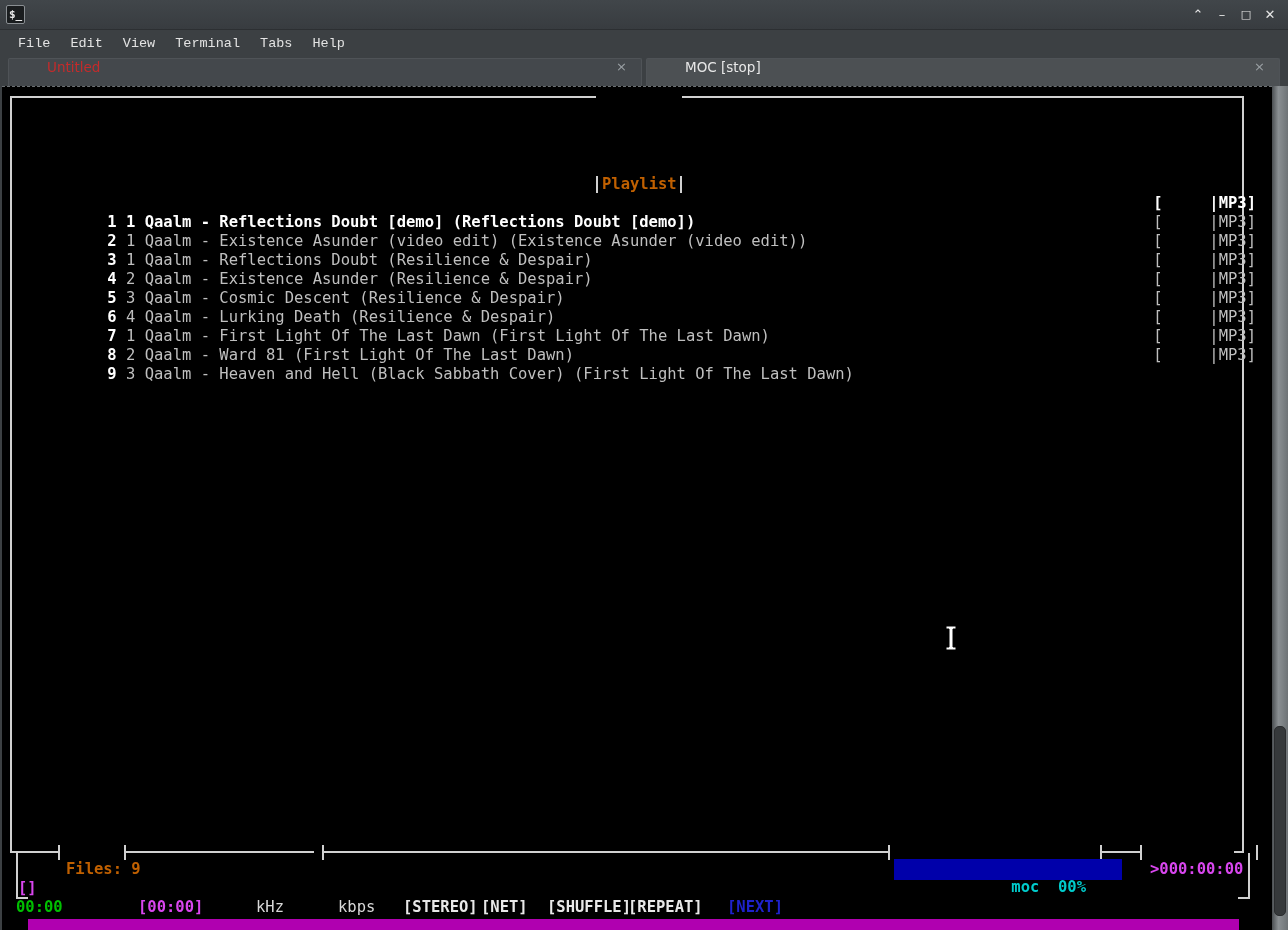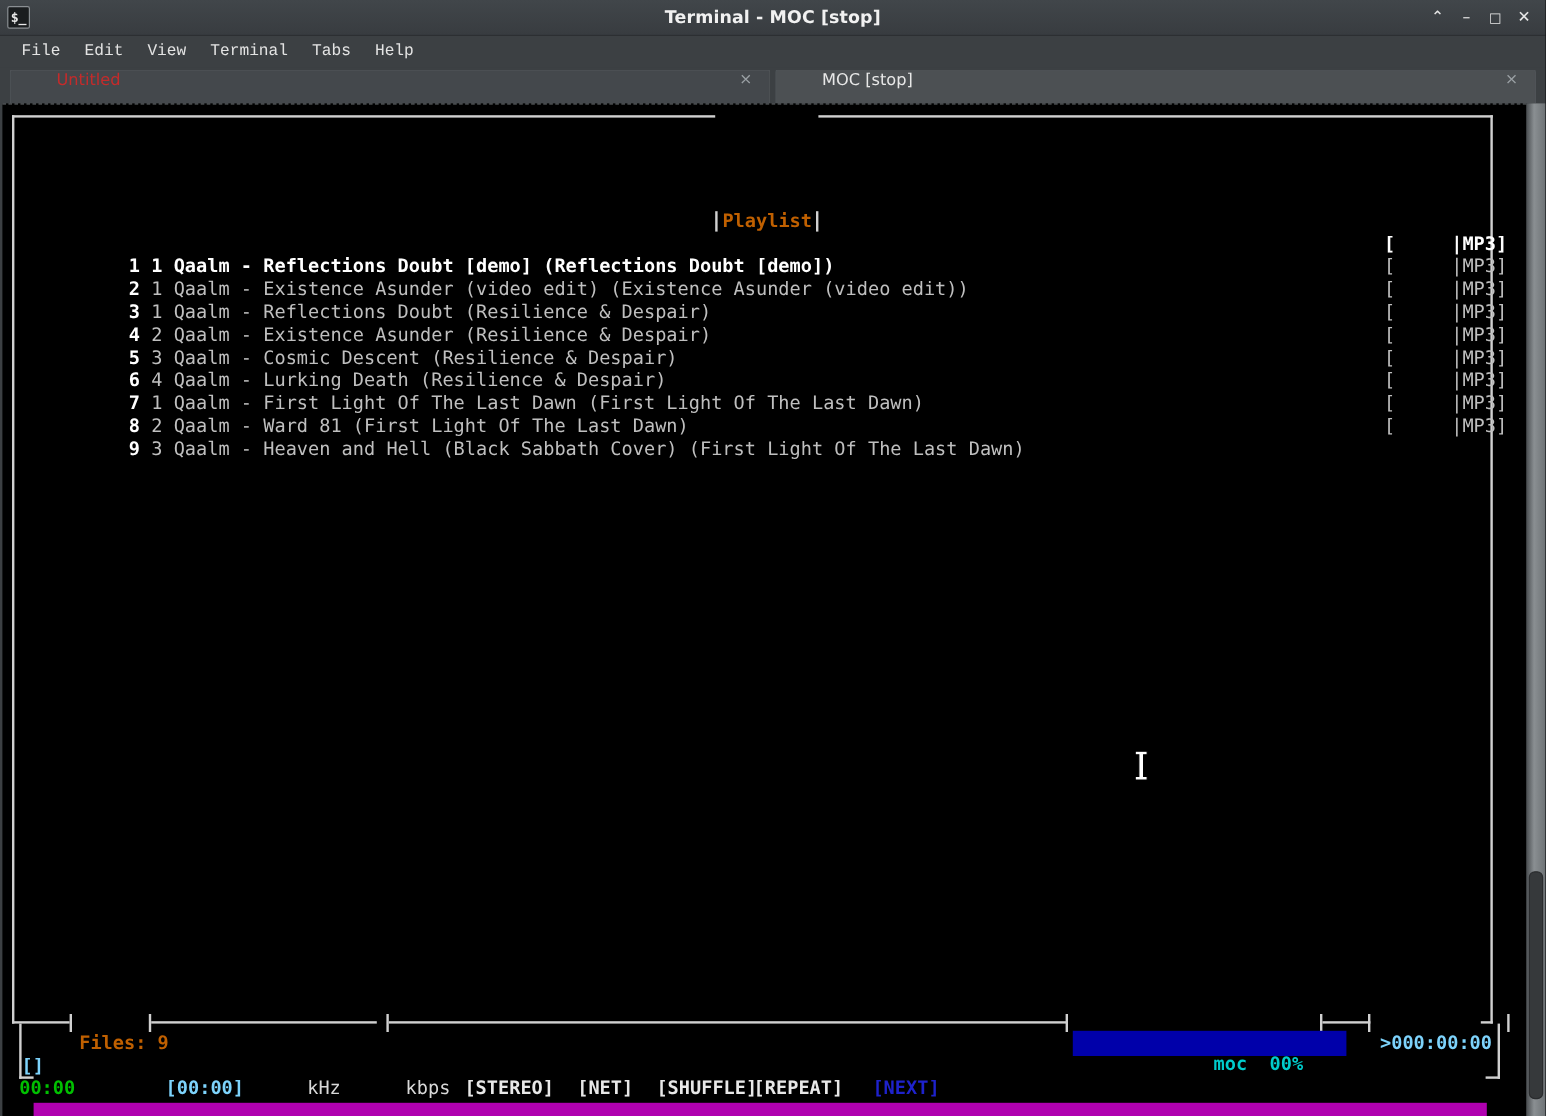--- a/index.html
+++ b/index.html
@@ -195,21 +195,21 @@
     position: absolute;
     left: 0; right: 0; bottom: 0;
     height: 92px;
     z-index: 3;
     font-size: 15.5px;
     line-height: 19px;
   }
   .b-text { position: absolute; white-space: pre; }
   .orange { color: #c06000; font-weight: bold; }
   .green  { color: #00c000; font-weight: bold; }
-  .dkred  { color: #7dd3fc; font-weight: bold; }
+  .dkred  { color: #d946ef; font-weight: bold; }
   .white  { color: #d8d8d8; }
   .wbold  { color: #e8e8e8; font-weight: bold; }
   .blue   { color: #1e22cc; font-weight: bold; }
 
   #vol-bar {
     position: absolute;
     background: #0000aa;
     color: #00cccc;
     font-weight: bold;
     text-align: right;
@@ -243,21 +243,20 @@
     pointer-events: none;
   }
 </style>
 </head>
 <body>
 
 <div id="window">
 
   <div id="titlebar">
     <div id="app-icon">$_</div>
-    <div id="window-title">Terminal - MOC [stop]</div>
     <div id="win-controls">
       <div class="win-btn">⌃</div>
       <div class="win-btn">–</div>
       <div class="win-btn sq">□</div>
       <div class="win-btn">✕</div>
     </div>
   </div>
 
   <div id="menubar">
     <div class="menu-item">File</div>
@@ -357,21 +356,21 @@
         </div>
 
         <div class="b-text dkred" style="left:1148px; top:22px;">&gt;000:00:00</div>
 
         <div class="b-text dkred" style="left:16px; top:41px;">[]</div>
 
         <div class="b-text green" style="left:14px;  top:60px;text-align:center;">00:00</div>
         <div class="b-text dkred" style="left:136px; top:60px;">[00:00]</div>
         <div class="b-text white" style="left:254px; top:60px;">kHz</div>
         <div class="b-text white" style="left:336px; top:60px;">kbps</div>
-        <div class="b-text wbold" style="left:385px; top:60px;text-align:center;">[STEREO]</div>
+        <div class="b-text wbold" style="left:401px; top:60px;text-align:center;">[STEREO]</div>
         <div class="b-text wbold" style="left:479px; top:60px;">[NET]</div>
         <div class="b-text wbold" style="left:545px; top:60px;">[SHUFFLE]</div>
         <div class="b-text wbold" style="left:626px; top:60px;">[REPEAT]</div>
         <div class="b-text blue" style="left:725px; top:60px;">[NEXT]</div>
 
         <div id="progress-strip" style="left:26px; top:81px; width:1211px; height:18px;"></div>
       </div>
 
       <svg id="cursor-ibeam" style="left:941px; top:538px;" width="16" height="26" viewBox="0 0 16 26">
         <path d="M3 1 h10 v3 h-3 v18 h3 v3 h-10 v-3 h3 v-18 h-3 z" fill="#ffffff" stroke="#000000" stroke-width="1"></path>

